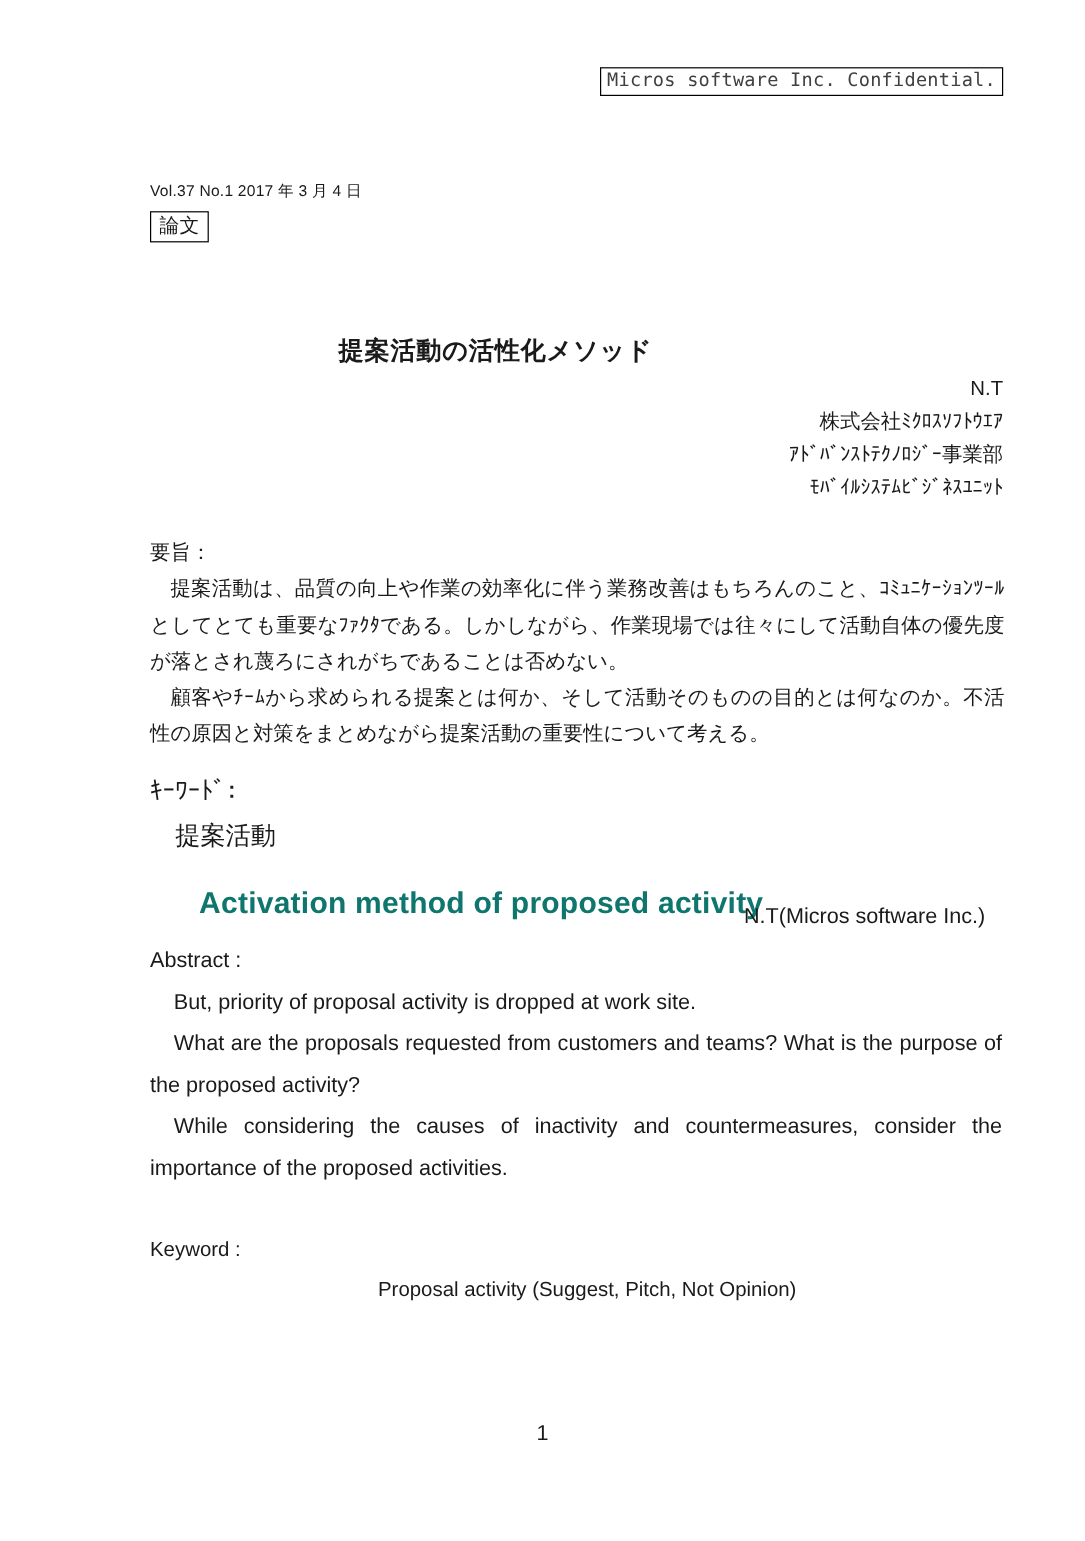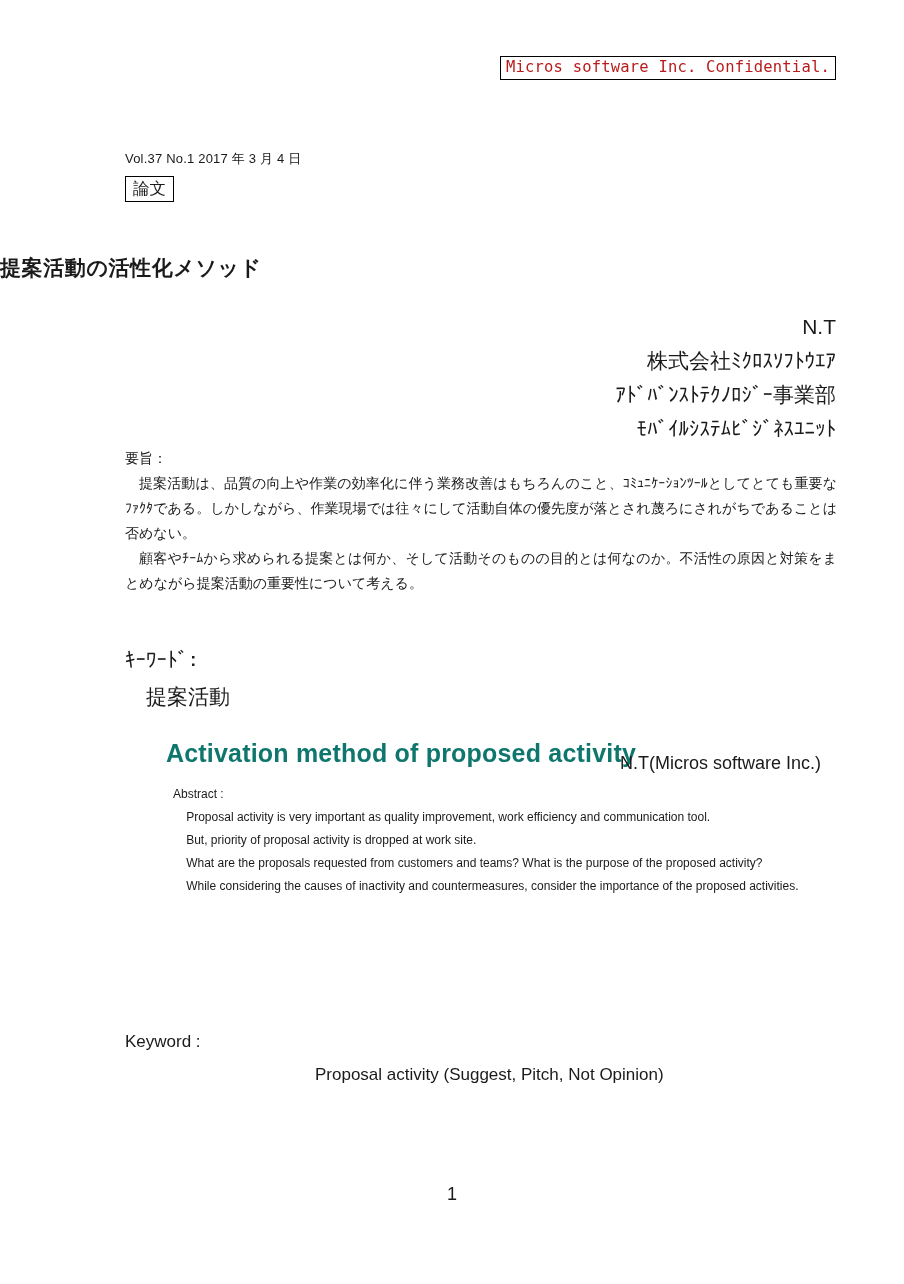--- a/index.html
+++ b/index.html
@@ -28,21 +28,21 @@
   }
   .confidential-box {
     display: inline-block;
     border: 1px solid #000000;
     padding: 2px 5px 3px 5px;
     font-family: "DejaVu Sans Mono", "Liberation Mono", monospace;
     font-size: 15.5px;
     line-height: 1.12;
     letter-spacing: 0.2px;
     white-space: nowrap;
-    color: #b91c1c;
+    color: #404040;
   }
   .header-subtitle {
     margin-top: 4px;
     font-size: 15.5px;
     font-weight: bold;
     line-height: 1.2;
     white-space: nowrap;
     color: #000;
   }
 
@@ -64,45 +64,46 @@
     padding: 2px 7px 3px 7px;
     font-size: 16.5px;
     line-height: 1.15;
     white-space: nowrap;
     text-align: right;
   }
 
   
   .jp-title {
     position: absolute;
-    top: 240px;
+    top: 264px;
     left: 0;
     width: 826px;
+    text-align: center;
     font-size: 21px;
     letter-spacing: 0.6px;
   }
 
   
   .author-block {
     position: absolute;
     top: 310px;
     right: 68px;
     text-align: right;
-    font-size: 21px;
+    font-size: 17px;
     line-height: 1.62;
   }
   .author-block div { white-space: nowrap; }
 
   
   .jp-abstract {
     position: absolute;
     top: 446px;
     left: 125px;
     width: 712px;
-    font-size: 14px;
+    font-size: 17px;
     line-height: 1.78;
   }
   .jp-abstract .label { display: block; }
   .jp-abstract p {
     margin: 0;
     text-indent: 1em;
     text-align: justify;
     text-justify: inter-character;
   }
 
@@ -137,23 +138,22 @@
     font-size: 18px;
     white-space: nowrap;
   }
 
   
   .en-abstract {
     position: absolute;
     top: 783px;
     left: 125px;
     width: 710px;
-    font-size: 12px;
+    font-size: 18px;
     line-height: 1.92;
-    margin-left: 48px;
   }
   .en-abstract .label { display: block; }
   .en-abstract p {
     margin: 0;
     text-indent: 1.1em;
     text-align: justify;
   }
 
   
   .en-keyword {
@@ -209,21 +209,20 @@
     <span class="label">ｷｰﾜｰﾄﾞ：</span>
     <span class="value">提案活動</span>
   </section>
 
   <h2 class="en-title">Activation method of proposed activity</h2>
 
   <div class="en-byline">N.T(Micros software Inc.)</div>
 
   <section class="en-abstract">
     <span class="label">Abstract :</span>
-    <p>Proposal activity is very important as quality improvement, work efficiency and communication tool.</p>
     <p>But, priority of proposal activity is dropped at work site.</p>
     <p>What are the proposals requested from customers and teams? What is the purpose of the proposed activity?</p>
     <p>While considering the causes of inactivity and countermeasures, consider the importance of the proposed activities.</p>
   </section>
 
   <section class="en-keyword">
     <span class="label">Keyword :</span>
     <span class="value">Proposal activity (Suggest, Pitch, Not Opinion)</span>
   </section>
 

